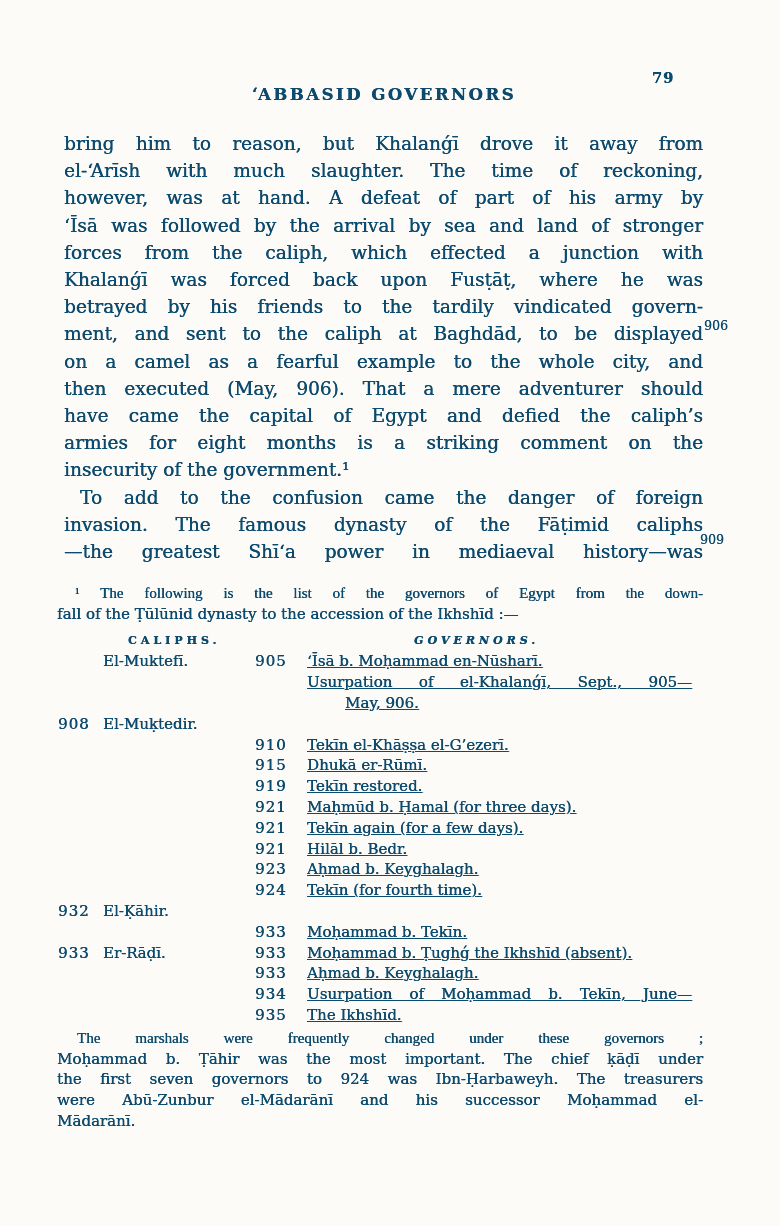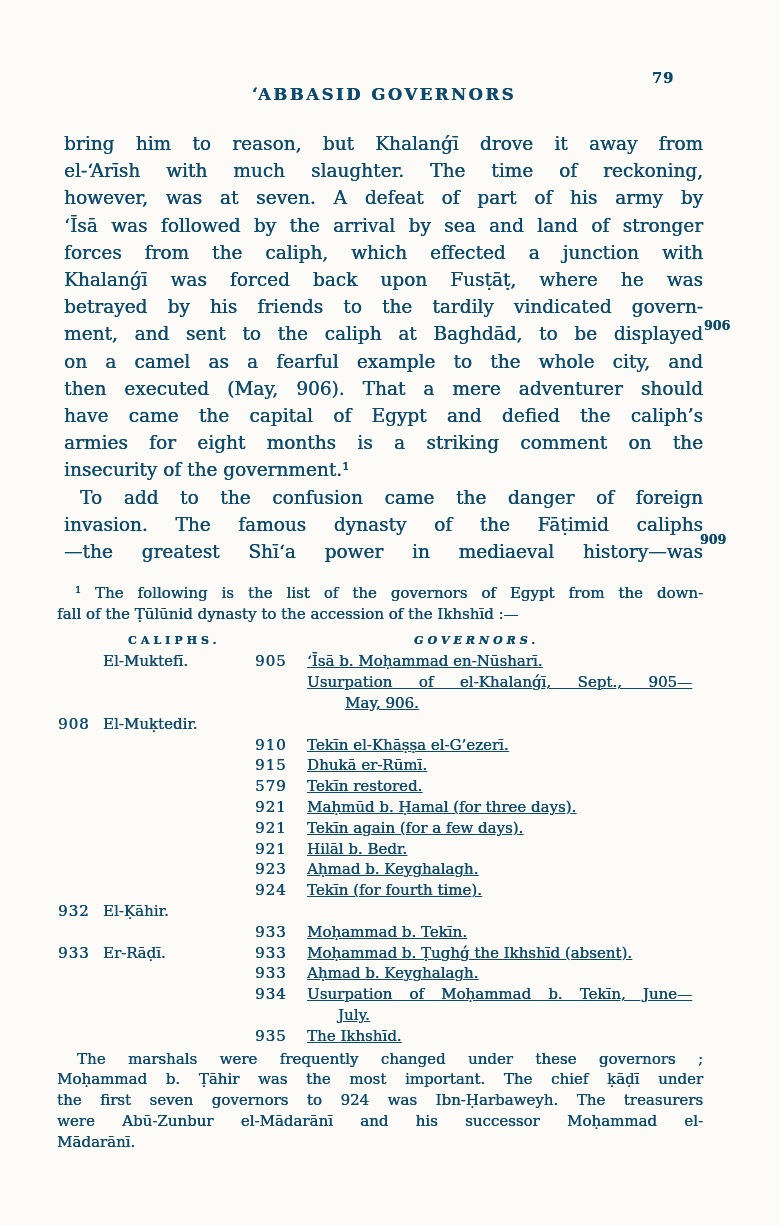--- a/index.html
+++ b/index.html
@@ -17,30 +17,30 @@
     position:absolute;left:652px;top:69px;
     font-size:14.5px;font-weight:bold;letter-spacing:1px;
   }
   .body-text{
     position:absolute;left:64px;top:122px;width:639px;
     font-size:18.5px;line-height:27.2px;margin-top:8px;
   }
   .bl{text-align:justify;text-align-last:justify;text-justify:inter-word;}
   .bl.noj{text-align-last:left;}
   .bl.ind{text-indent:16px;}
-  .margin-note{position:absolute;font-size:12.5px;font-weight:bold;}
+  .margin-note{position:absolute;font-size:12.5px;font-weight:normal;}
   .mn-906{left:704px;top:318px;}
   .mn-909{left:700px;top:532px;}
   .footnote{
     position:absolute;left:57px;top:583px;width:646px;
     font-size:15px;line-height:20.8px;
   }
   .fl{text-align:justify;text-align-last:justify;text-justify:inter-word;}
   .fl.noj{text-align-last:left;}
-  .fl.ind{text-indent:18px;}
+  .fl.ind{text-indent:18px;font-family:Liberation Serif, serif;}
   .fn-head{position:relative;height:20.8px;margin-top:6px;
     font-size:11px;font-weight:bold;letter-spacing:4px;}
   .h-cal{position:absolute;left:71px;}
   .h-gov{position:absolute;left:357px;font-style:italic;}
   .fr{position:relative;height:20.8px;}
   .cy{position:absolute;left:1px;letter-spacing:1px;}
   .cn{position:absolute;left:46px;}
   .gy{position:absolute;left:198px;letter-spacing:1px;}
   .gt{position:absolute;left:250px;white-space:nowrap;text-decoration:underline;}
   .gt.fill{right:11px;white-space:normal;text-align:justify;text-align-last:justify;}
@@ -53,21 +53,21 @@
 <body>
 
 <div class="page">
 
   <div class="running-title">‘ABBASID GOVERNORS</div>
   <div class="page-number">79</div>
 
   <div class="body-text">
     <div class="bl">bring him to reason, but Khalanǵī drove it away from</div>
     <div class="bl">el-‘Arīsh with much slaughter.  The time of reckoning,</div>
-    <div class="bl">however, was at seven.  A defeat of part of his army by</div>
+    <div class="bl">however, was at hand.  A defeat of part of his army by</div>
     <div class="bl">‘Īsā was followed by the arrival by sea and land of stronger</div>
     <div class="bl">forces from the caliph, which effected a junction with</div>
     <div class="bl">Khalanǵī was forced back upon Fusṭāṭ, where he was</div>
     <div class="bl">betrayed by his friends to the tardily vindicated govern-</div>
     <div class="bl">ment, and sent to the caliph at Baghdād, to be displayed</div>
     <div class="bl">on a camel as a fearful example to the whole city, and</div>
     <div class="bl">then executed (May, 906).  That a mere adventurer should</div>
     <div class="bl">have came the capital of Egypt and defied the caliph’s</div>
     <div class="bl">armies for eight months is a striking comment on the</div>
     <div class="bl noj">insecurity of the government.¹</div>
@@ -105,21 +105,21 @@
     </div>
     <div class="fr">
       <span class="gy">910</span>
       <span class="gt">Tekīn el-Khāṣṣa el-G’ezerī.</span>
     </div>
     <div class="fr">
       <span class="gy">915</span>
       <span class="gt">Dhukā er-Rūmī.</span>
     </div>
     <div class="fr">
-      <span class="gy">579</span>
+      <span class="gy">919</span>
       <span class="gt">Tekīn restored.</span>
     </div>
     <div class="fr">
       <span class="gy">921</span>
       <span class="gt">Maḥmūd b. Ḥamal (for three days).</span>
     </div>
     <div class="fr">
       <span class="gy">921</span>
       <span class="gt">Tekīn again (for a few days).</span>
     </div>
@@ -151,23 +151,20 @@
     </div>
     <div class="fr">
       <span class="gy">933</span>
       <span class="gt">Aḥmad b. Keyghalagh.</span>
     </div>
     <div class="fr">
       <span class="gy">934</span>
       <span class="gt fill">Usurpation of Moḥammad b. Tekīn, June—</span>
     </div>
     <div class="fr">
-      <span class="gt c-july">July.</span>
-    </div>
-    <div class="fr">
       <span class="gy">935</span>
       <span class="gt">The Ikhshīd.</span>
     </div>
 
     <div class="fn-close">
       <div class="fl ind">The marshals were frequently changed under these governors ;</div>
       <div class="fl">Moḥammad b. Ṭāhir was the most important.  The chief ḳāḍī under</div>
       <div class="fl">the first seven governors to 924 was Ibn-Ḥarbaweyh.  The treasurers</div>
       <div class="fl">were Abū-Zunbur el-Mādarānī and his successor Moḥammad el-</div>
       <div class="fl noj">Mādarānī.</div>

